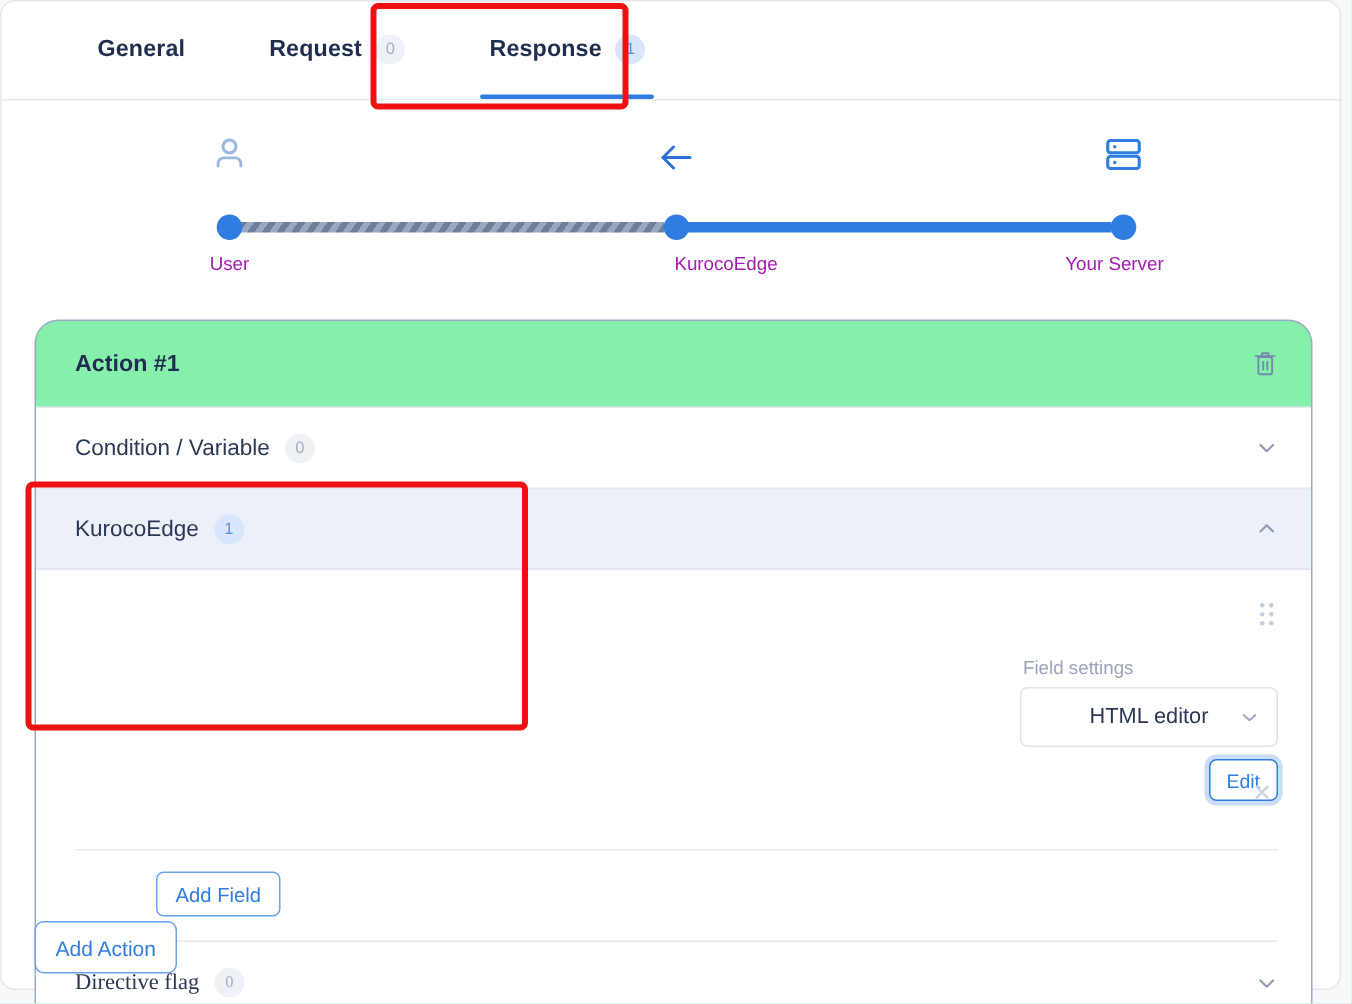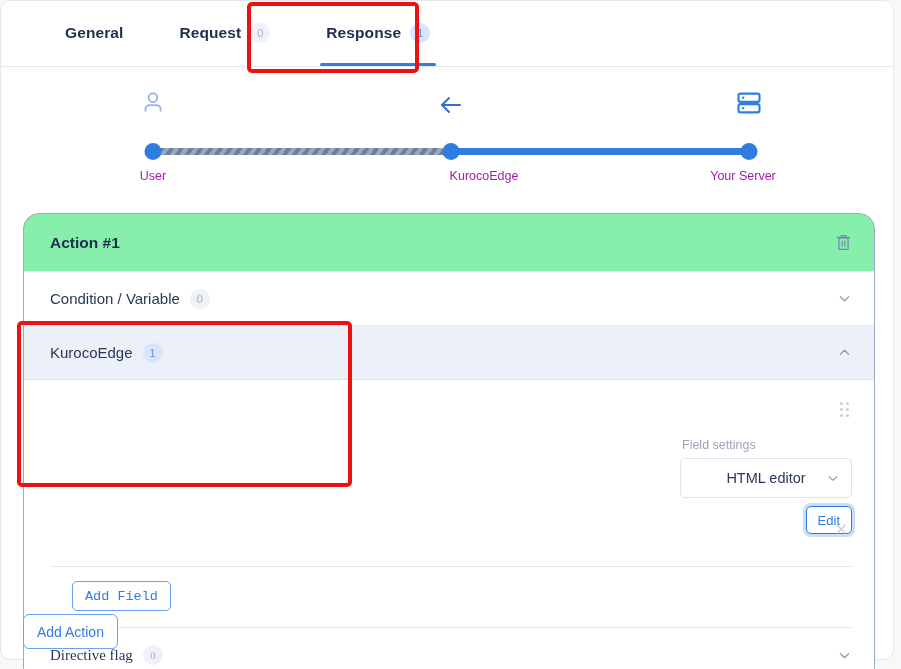--- a/index.html
+++ b/index.html
@@ -241,22 +241,23 @@
 
   .addfield-wrap { padding: 14px 0 16px 22px; border-bottom: 1px solid #e6e9f0; }
   .ghost-btn {
     height: 30px;
     padding: 4px 12px;
     border: 1px solid #6aa3ea;
     border-radius: 5px;
     background: #ffffff;
     color: #2f7de1;
     font-size: 13.5px;
-    font-family: Liberation Mono, monospace;
-    cursor: pointer;
+    font-family: Liberation Sans, sans-serif;
+    cursor: pointer;
+    margin-left: 32px;
   }
 
   .add-action-wrap { position: absolute; left: 22px; top: 613px; }
   .add-action-btn {
     height: 35px;
     padding: 0 13px;
     border: 1px solid #6aa3ea;
     border-radius: 6px;
     background: #ffffff;
     color: #2f7de1;

